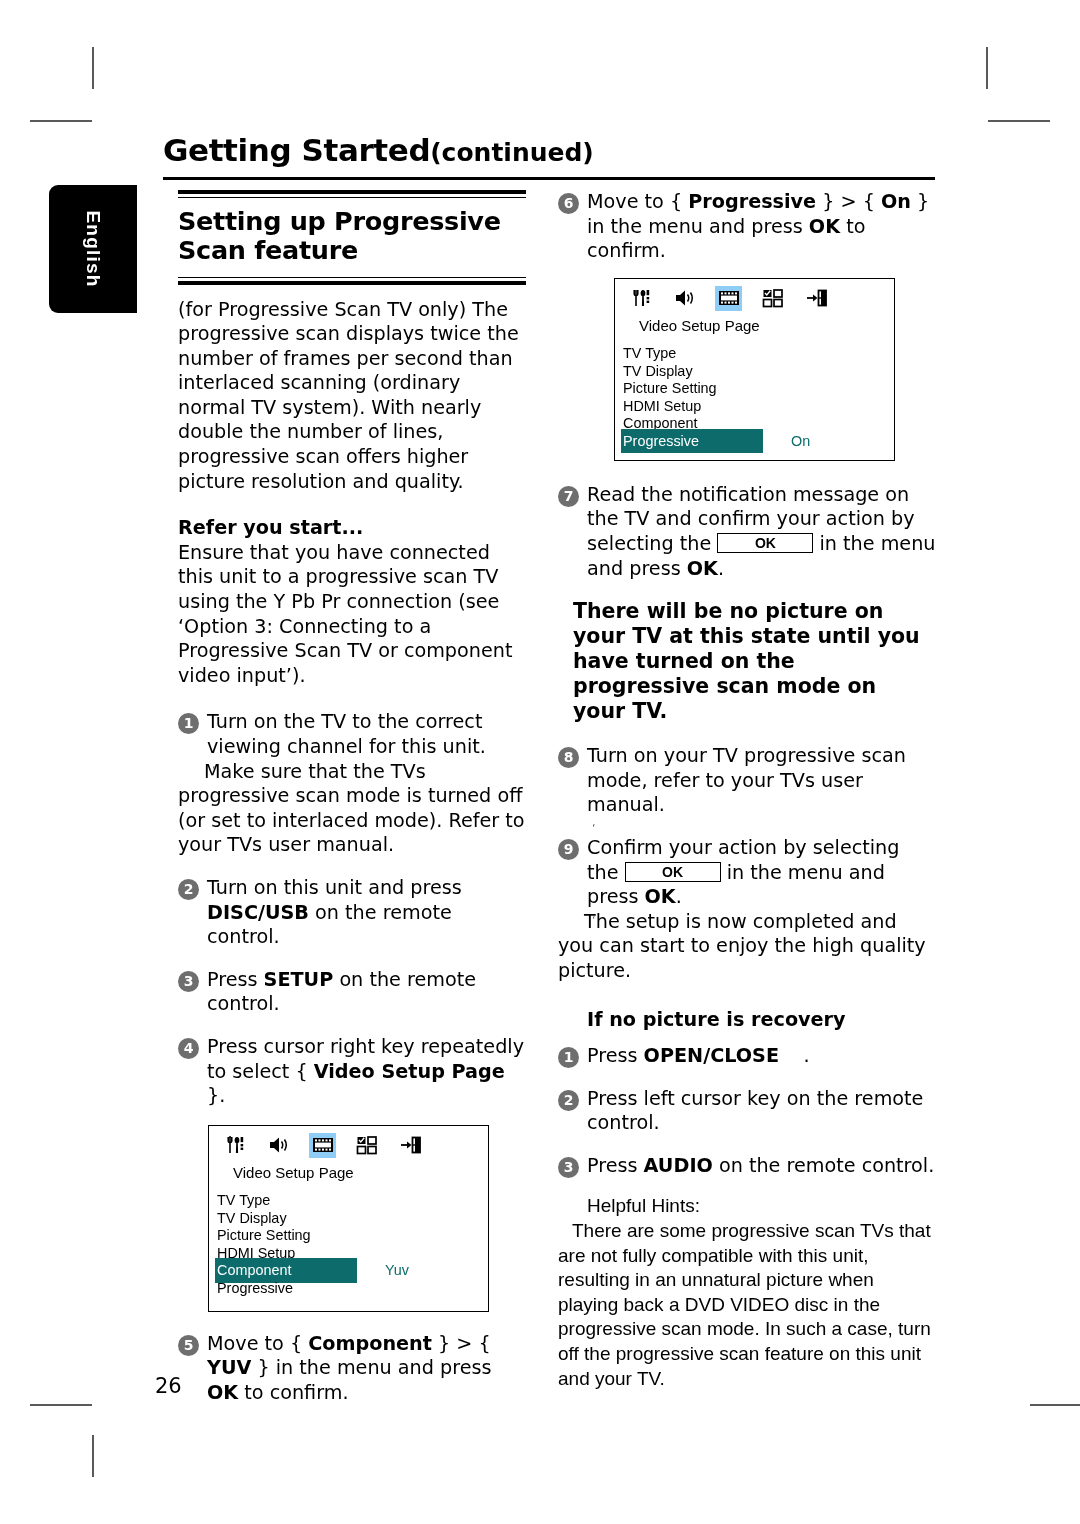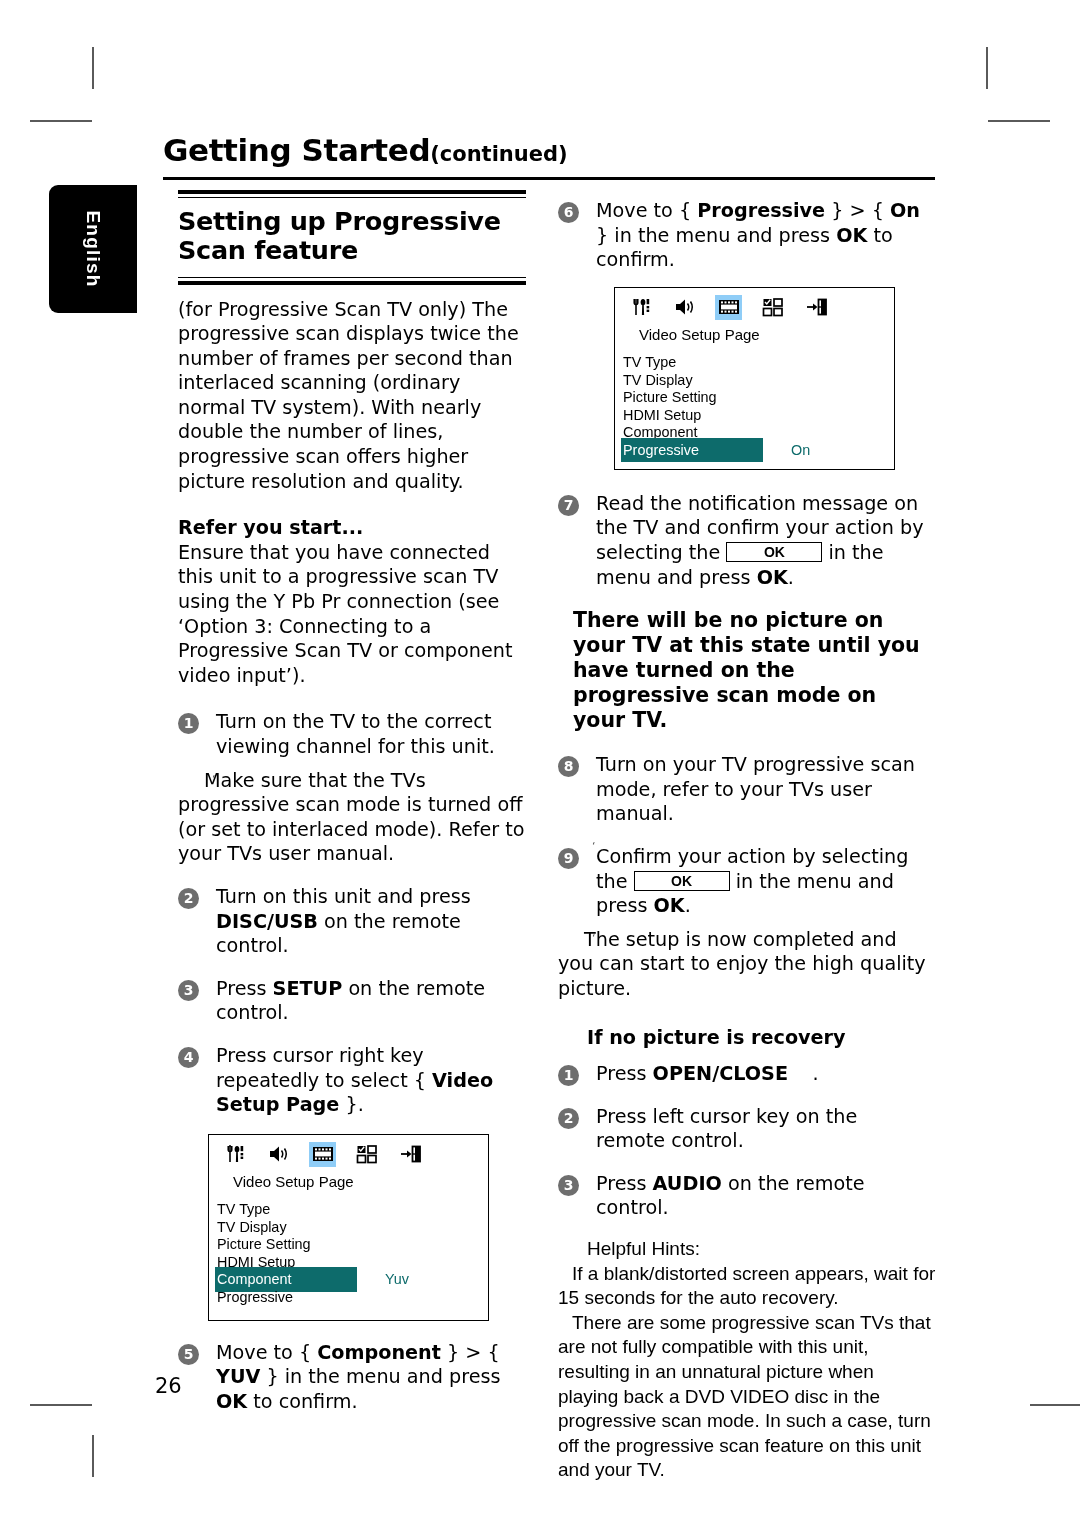--- a/index.html
+++ b/index.html
@@ -62,21 +62,21 @@
     left: 163px;
     top: 132px;
     width: 772px;
     font-family: "DejaVu Sans", sans-serif;
     font-size: 31px;
     font-weight: bold;
     letter-spacing: -0.4px;
     white-space: nowrap;
   }
   #chapter-title .cont {
-    font-size: 21px;
+    font-size: 25px;
     font-weight: bold;
     letter-spacing: 0;
   }
   #title-rule {
     position: absolute;
     left: 163px;
     top: 177px;
     width: 772px;
     height: 3px;
     background: #000;
@@ -135,21 +135,21 @@
     height: 21px;
     border-radius: 50%;
     background: #6e6e6e;
     color: #ffffff;
     font-family: "DejaVu Sans", sans-serif;
     font-weight: bold;
     font-size: 14px;
     line-height: 21px;
     text-align: center;
   }
-  .step-body { margin: 9px; }
+  .step-body { margin: 0; }
 
   
   .note {
     margin: 0;
     text-indent: 26px;
     position: relative;
   }
   .note .tick {
     position: absolute;
     left: 8px;
@@ -527,19 +527,18 @@
       <p class="step-body">Press left cursor key on the remote control.</p>
     </div>
 
     <div class="step">
       <span class="num">3</span>
       <p class="step-body"><span>Press </span><span class="bold">AUDIO</span><span> on the remote control.</span></p>
     </div>
 
     <div id="helpful-hints">
       <p style="padding-left:29px;">Helpful Hints:</p>
-      <p class="hint">If a blank/distorted screen appears, wait for 15 seconds for the auto recovery.</p>
       <p class="hint">There are some progressive scan TVs that are not fully compatible with this unit, resulting in an unnatural picture when playing back a DVD VIDEO disc in the progressive scan mode. In such a case, turn off the progressive scan feature on this unit and your TV.</p>
     </div>
   </div>
 
   <div id="page-number">26</div>
 </div>
 
 </body></html>

